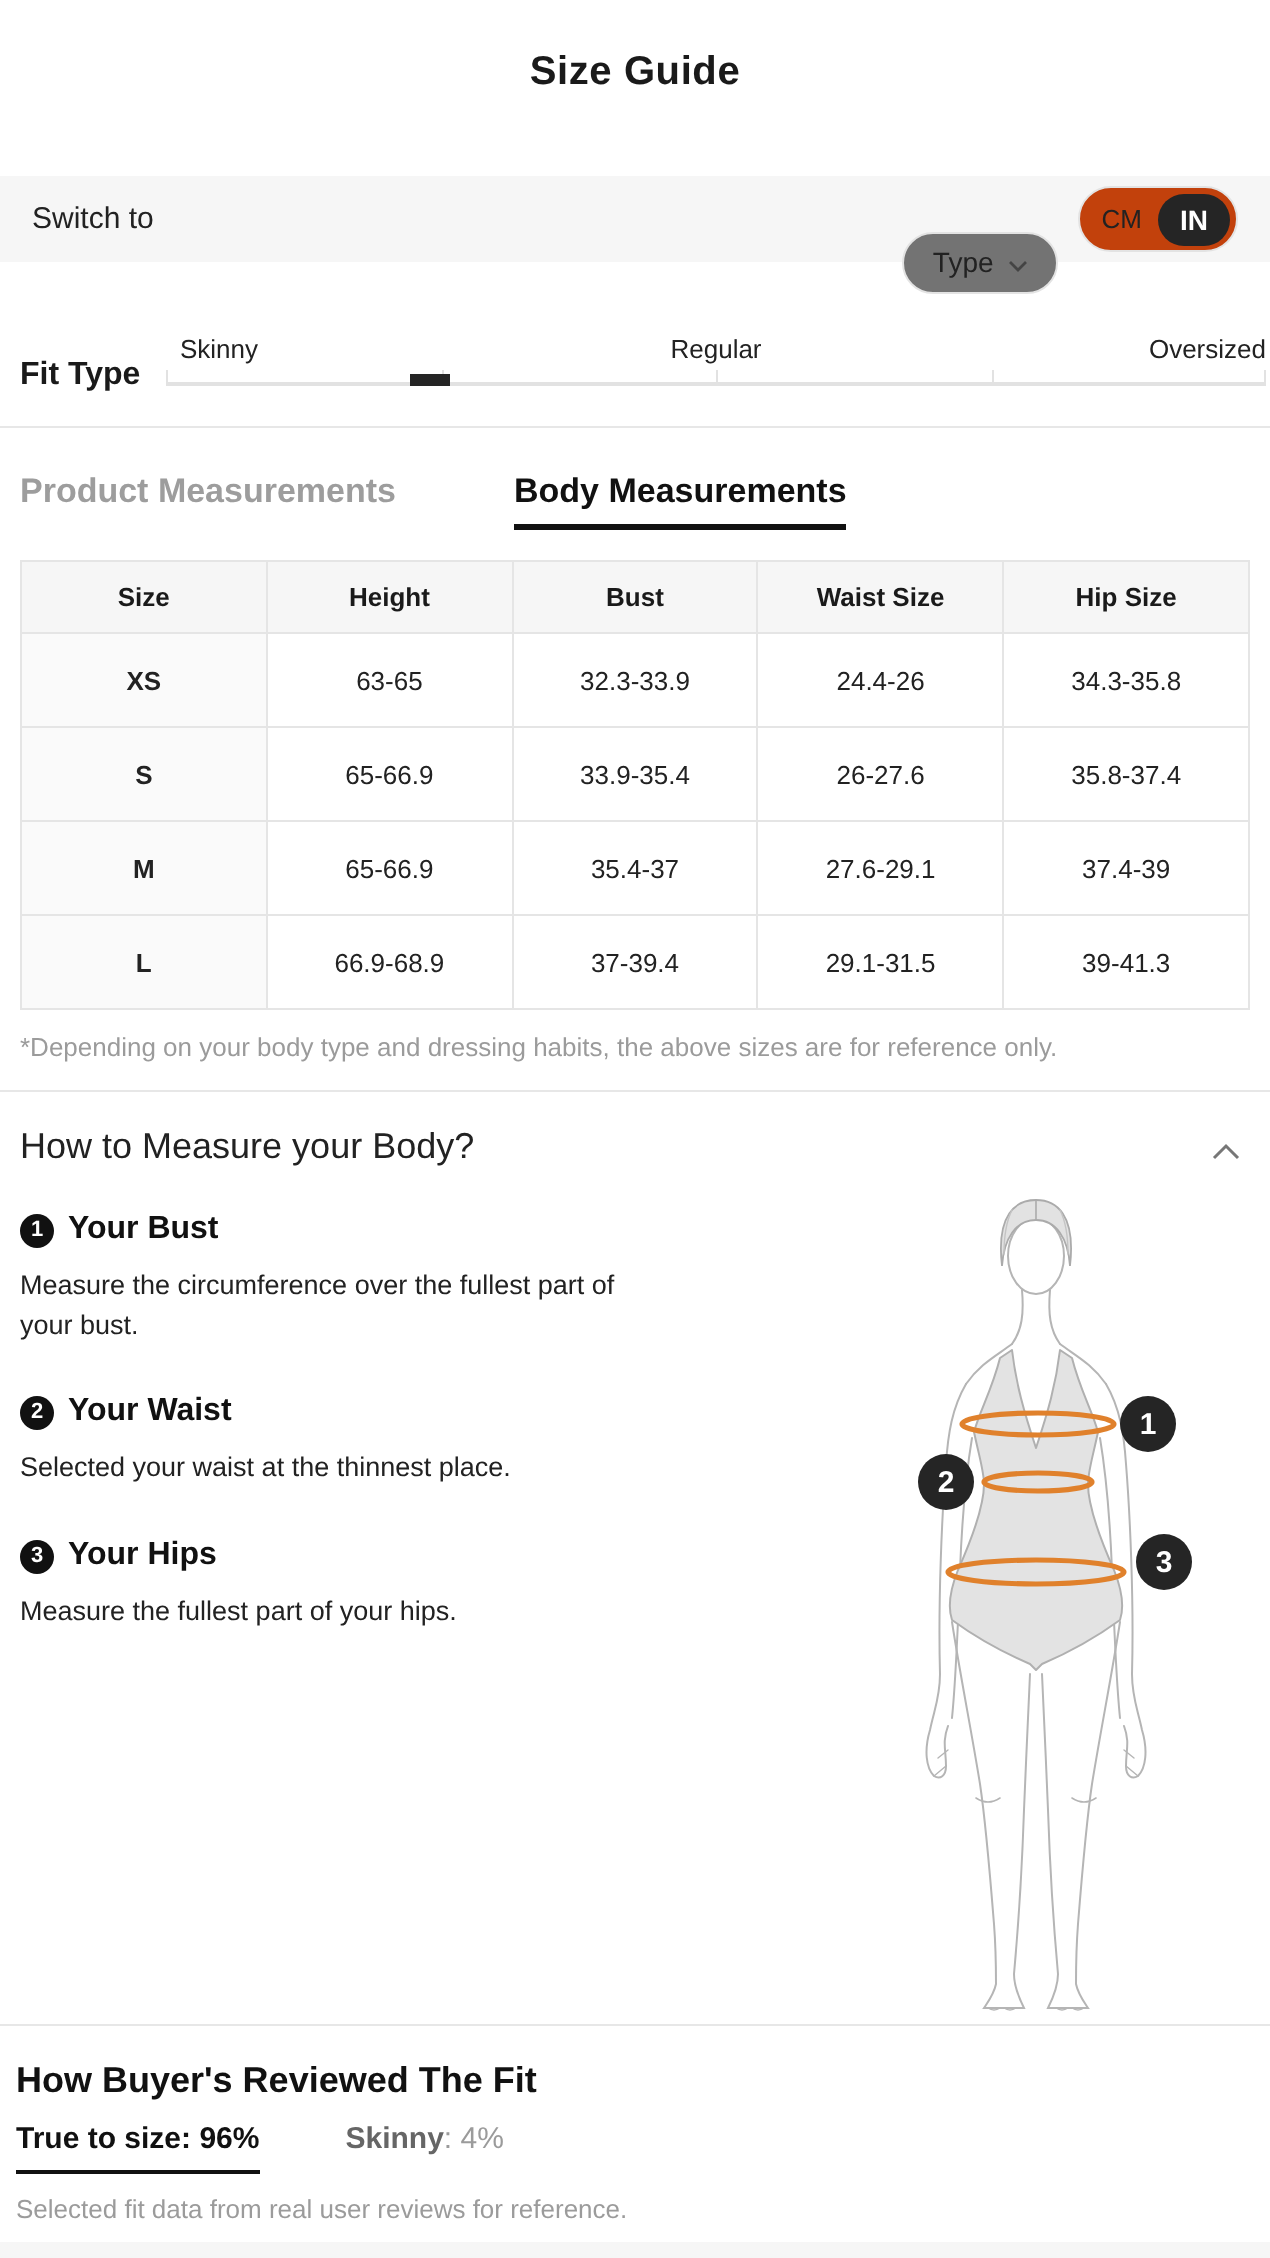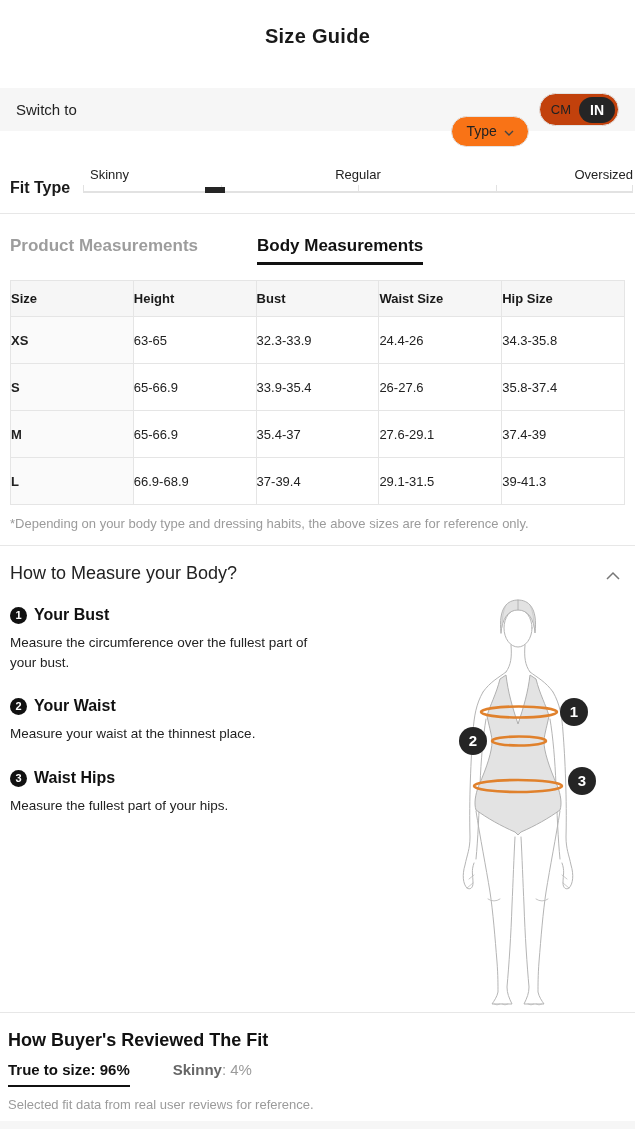--- a/index.html
+++ b/index.html
@@ -8,21 +8,21 @@
   .screen { position:relative; width:635px; height:1129px; background:#fff; overflow:hidden; margin:0 auto; }
   .abs { position:absolute; }
 
   
   .page-title { top:25px; left:0; width:635px; text-align:center; font-size:20px; font-weight:bold; color:#1a1a1a; letter-spacing:.3px; }
 
   
   .switch-bar { top:88px; left:0; width:635px; height:43px; background:#f6f6f6; display:flex; align-items:center; justify-content:space-between; padding:0 16px; }
   .switch-label { font-size:15px; color:#222; }
   .switch-controls { display:flex; align-items:center; gap:10px; }
-  .type-btn { display:flex; align-items:center; gap:7px; height:31px; padding:0 14px; background:#f97316; border:1px solid #e3e3e3; border-radius:16px; font-size:14px; color:#222; cursor:pointer;margin-top:43px; }
+  .type-btn { display:flex; align-items:center; gap:7px; height:31px; padding:0 14px; background:#737373; border:1px solid #e3e3e3; border-radius:16px; font-size:14px; color:#222; cursor:pointer;margin-top:43px; }
   .unit-toggle { display:flex; align-items:center; height:33px; background:#c2410c; border:1px solid #e3e3e3; border-radius:17px; padding:3px 3px 3px 4px; cursor:pointer; }
   .unit-cm { font-size:13px; color:#222; padding:0 8px 0 7px; }
   .unit-in { font-size:14px; color:#fff; background:#252525; border-radius:13px; padding:5px 11px; font-weight:bold; }
 
   
   .fit-type-label { top:179px; left:10px; font-size:16px; font-weight:bold; color:#1a1a1a; }
   .scale-labels { top:167px; left:83px; width:550px; height:15px; font-size:13px; color:#222; }
   .scale-labels .sl { position:absolute; top:0; white-space:nowrap; }
   .sl-left { left:7px; } .sl-mid { left:50%; transform:translateX(-50%); } .sl-right { right:0; }
   .track { top:185px; left:83px; width:550px; height:8px; }
@@ -33,21 +33,21 @@
   .divider { left:0; width:635px; height:1px; background:#e7e7e7; }
   .d1 { top:213px; } .d2 { top:545px; } .d3 { top:1012px; }
 
   
   .tab { top:236px; font-size:17px; font-weight:bold; cursor:pointer; white-space:nowrap; }
   .tab-inactive { left:10px; color:#9d9d9d; }
   .tab-active { left:257px; color:#111; padding-bottom:6px; border-bottom:3px solid #111; }
 
   
   table.size-table { top:280px; left:10px; width:615px; position:absolute; border-collapse:collapse; table-layout:fixed; font-size:13px; }
-  .size-table th, .size-table td { border:1px solid #e5e5e5; text-align:left; vertical-align:middle; }
+  .size-table th, .size-table td { border:1px solid #e5e5e5; text-align:center; vertical-align:middle; }
   .size-table th { height:36px; background:#f6f6f6; font-weight:bold; color:#1a1a1a; }
   .size-table td { height:47px; color:#222; background:#fff; }
   .size-table td:first-child { font-weight:bold; background:#fafafa; }
 
   .footnote { top:516px; left:10px; width:615px; font-size:13px; color:#9b9b9b; }
 
   
   .howto-title { top:563px; left:10px; font-size:18px; color:#222; }
   .collapse-btn { top:567px; right:13px; width:18px; height:18px; background:none; border:none; cursor:pointer; padding:0; }
   .m-item { left:10px; width:322px; }
@@ -177,27 +177,27 @@
       <span class="m-title">Your Bust</span>
     </div>
     <div class="m-desc">Measure the circumference over the fullest part of your bust.</div>
   </div>
 
   <div class="abs m-item m2">
     <div class="m-head">
       <span class="m-badge">2</span>
       <span class="m-title">Your Waist</span>
     </div>
-    <div class="m-desc">Measure your waist at the thinnest place.</div>
+    <div class="m-desc">Selected your waist at the thinnest place.</div>
   </div>
 
   <div class="abs m-item m3">
     <div class="m-head">
       <span class="m-badge">3</span>
-      <span class="m-title">Waist Hips</span>
+      <span class="m-title">Your Hips</span>
     </div>
     <div class="m-desc">Measure the fullest part of your hips.</div>
   </div>
 
   <div class="abs figure-wrap">
     <svg width="195" height="415" viewBox="0 0 195 415">
       <g fill="none" stroke="#b5b5b5" stroke-width="1" stroke-linecap="round">
 
         <ellipse cx="78" cy="33" rx="14" ry="19" fill="#ffffff"></ellipse>
 

